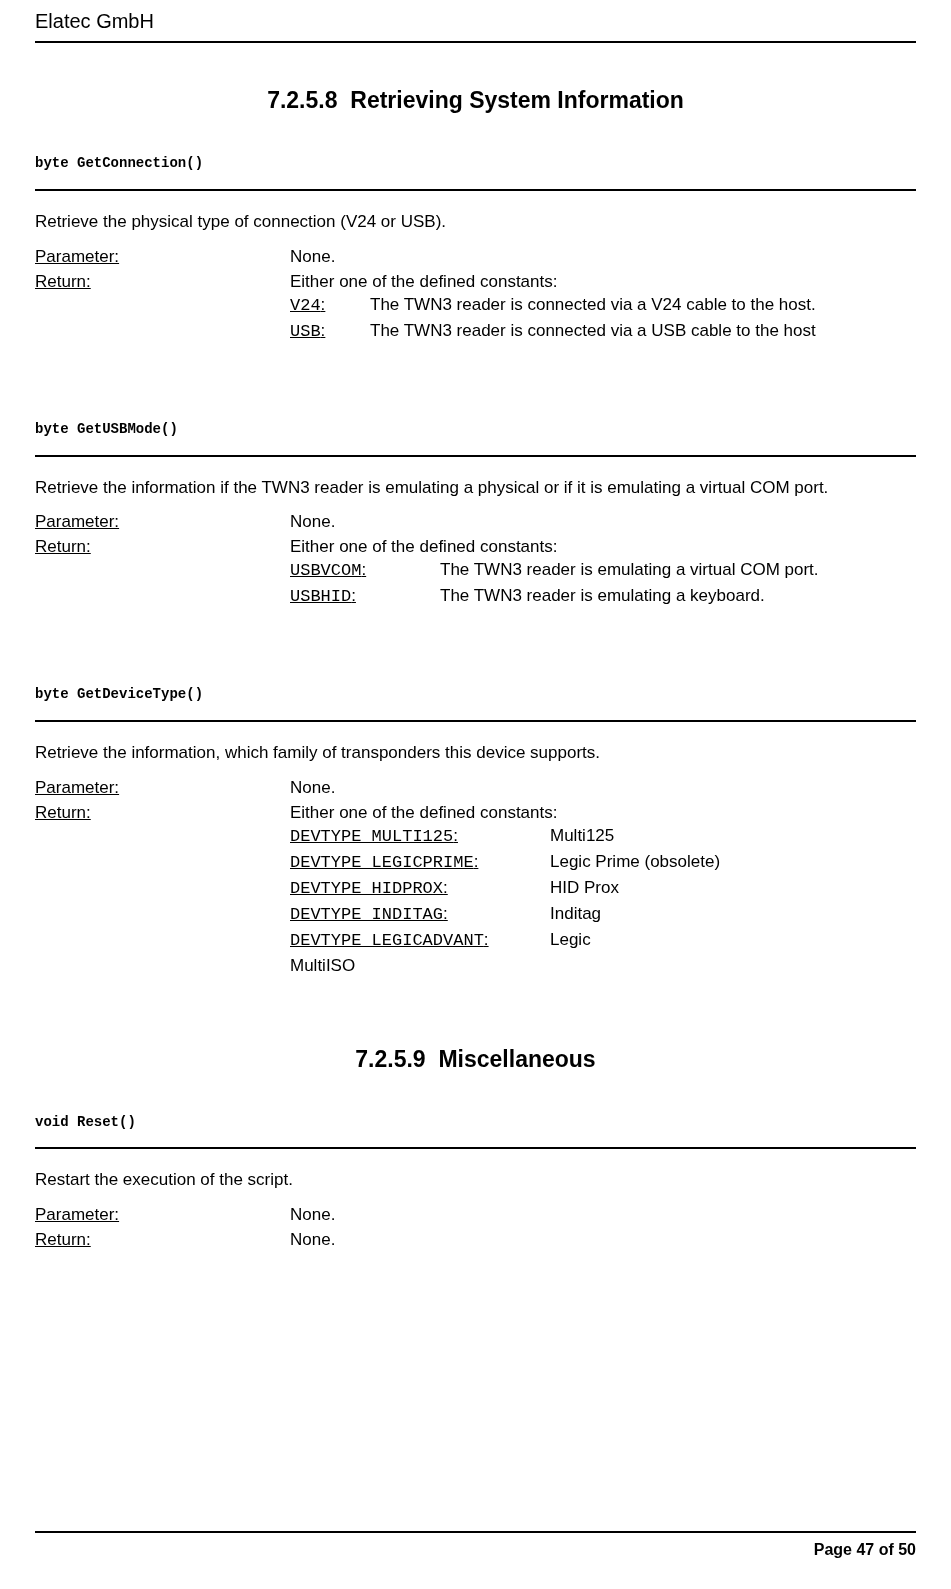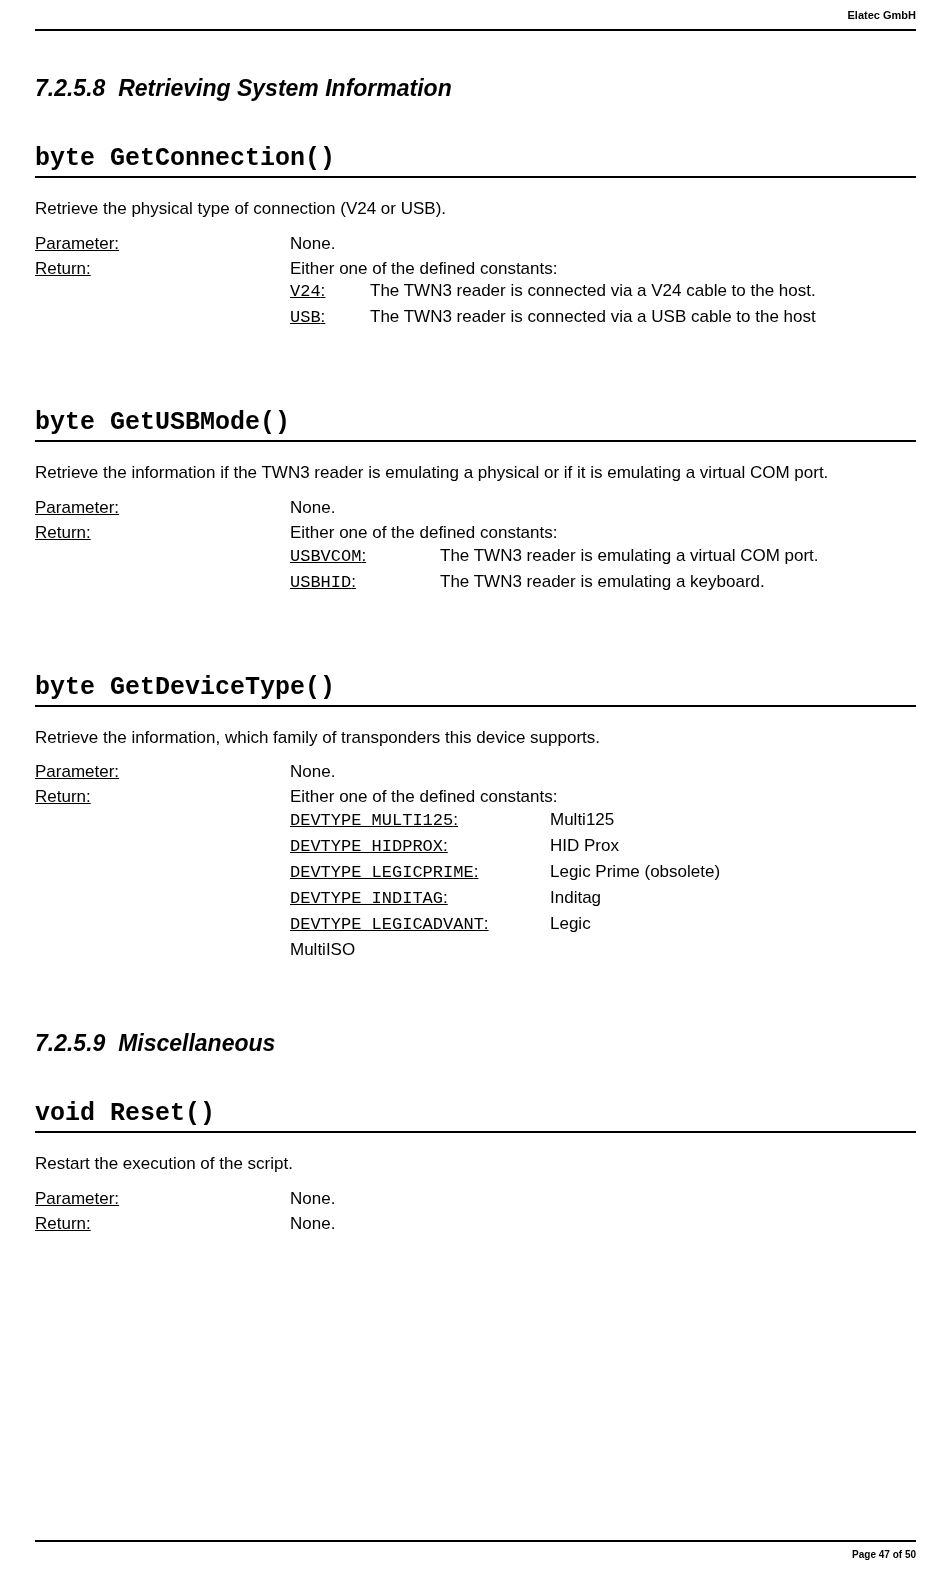--- a/index.html
+++ b/index.html
@@ -8,39 +8,39 @@
       font-size: 17px;
       line-height: 1.35;
       color: #000;
       background: #fff;
       width: 951px;
       min-height: 1589px;
       position: relative;
       padding: 0 35px;
     }
     .page-header {
-      text-align: right;
-      font-weight: bold;
-      font-size: 11px;
+      text-align: left;
+      font-weight: normal;
+      font-size: 20px;
       padding: 8px 0 6px 0;
       border-bottom: 2px solid #000;
       margin-bottom: 42px;
     }
     .section-title {
       font-size: 23px;
       font-weight: bold;
-      font-style: italic;
       margin-bottom: 38px;
+      text-align: center;
     }
     .func-sig {
       font-family: "Courier New", Courier, monospace;
       font-weight: bold;
-      font-size: 25px;
+      font-size: 14px;
       border-bottom: 2px solid #000;
-      padding-bottom: 0;
+      padding-bottom: 16px;
       margin-bottom: 20px;
     }
     .desc {
       margin-bottom: 12px;
     }
     .param-row {
       display: flex;
       margin-bottom: 2px;
     }
     .param-label {
@@ -70,21 +70,21 @@
       height: 62px;
     }
     .page-footer {
       position: absolute;
       bottom: 28px;
       left: 35px;
       right: 35px;
       border-top: 2px solid #000;
       text-align: right;
       font-weight: bold;
-      font-size: 10px;
+      font-size: 16px;
       padding-top: 6px;
     }
   </style>
 </head>
 <body>
 
 <div class="page-header">
   <span>Elatec GmbH</span>
 </div>
 
@@ -146,26 +146,26 @@
 </div>
 <div class="param-row">
   <div class="param-label">Return:</div>
   <div class="param-value">
     <div>Either one of the defined constants:</div>
     <div class="const-row">
       <div class="const-code" style="width:260px;"><span>DEVTYPE_MULTI125</span><span style="font-family:Arial;">:</span></div>
       <div class="const-desc">Multi125</div>
     </div>
     <div class="const-row">
+      <div class="const-code" style="width:260px;"><span>DEVTYPE_LEGICPRIME</span><span style="font-family:Arial;">:</span></div>
+      <div class="const-desc">Legic Prime (obsolete)</div>
+    </div>
+    <div class="const-row">
       <div class="const-code" style="width:260px;"><span>DEVTYPE_HIDPROX</span><span style="font-family:Arial;">:</span></div>
       <div class="const-desc">HID Prox</div>
-    </div>
-    <div class="const-row">
-      <div class="const-code" style="width:260px;"><span>DEVTYPE_LEGICPRIME</span><span style="font-family:Arial;">:</span></div>
-      <div class="const-desc">Legic Prime (obsolete)</div>
     </div>
     <div class="const-row">
       <div class="const-code" style="width:260px;"><span>DEVTYPE_INDITAG</span><span style="font-family:Arial;">:</span></div>
       <div class="const-desc">Inditag</div>
     </div>
     <div class="const-row">
       <div class="const-code" style="width:260px;"><span>DEVTYPE_LEGICADVANT</span><span style="font-family:Arial;">:</span></div>
       <div class="const-desc">Legic</div>
     </div>
     <div class="const-row">

